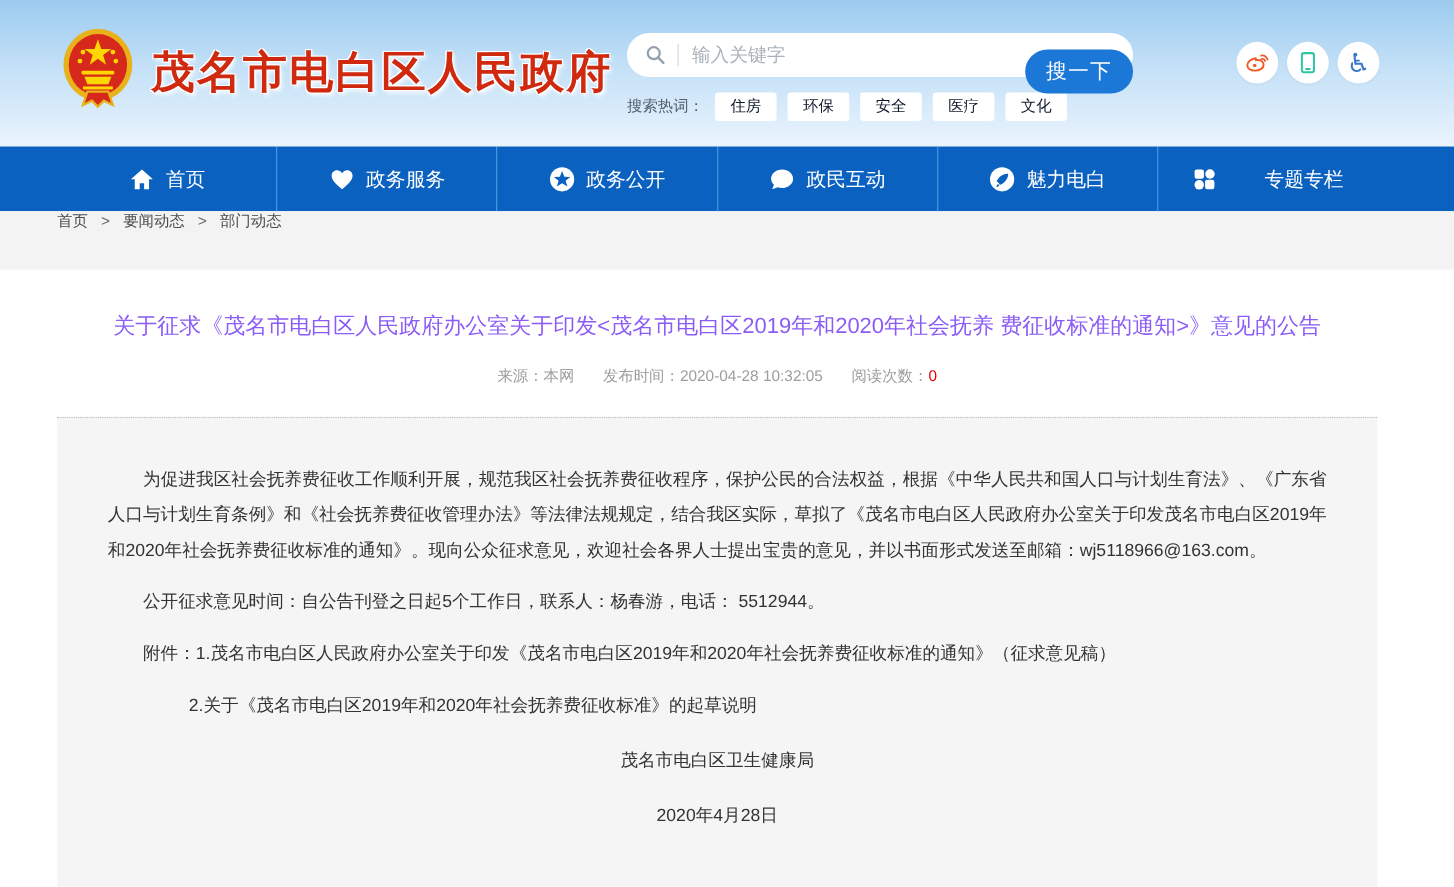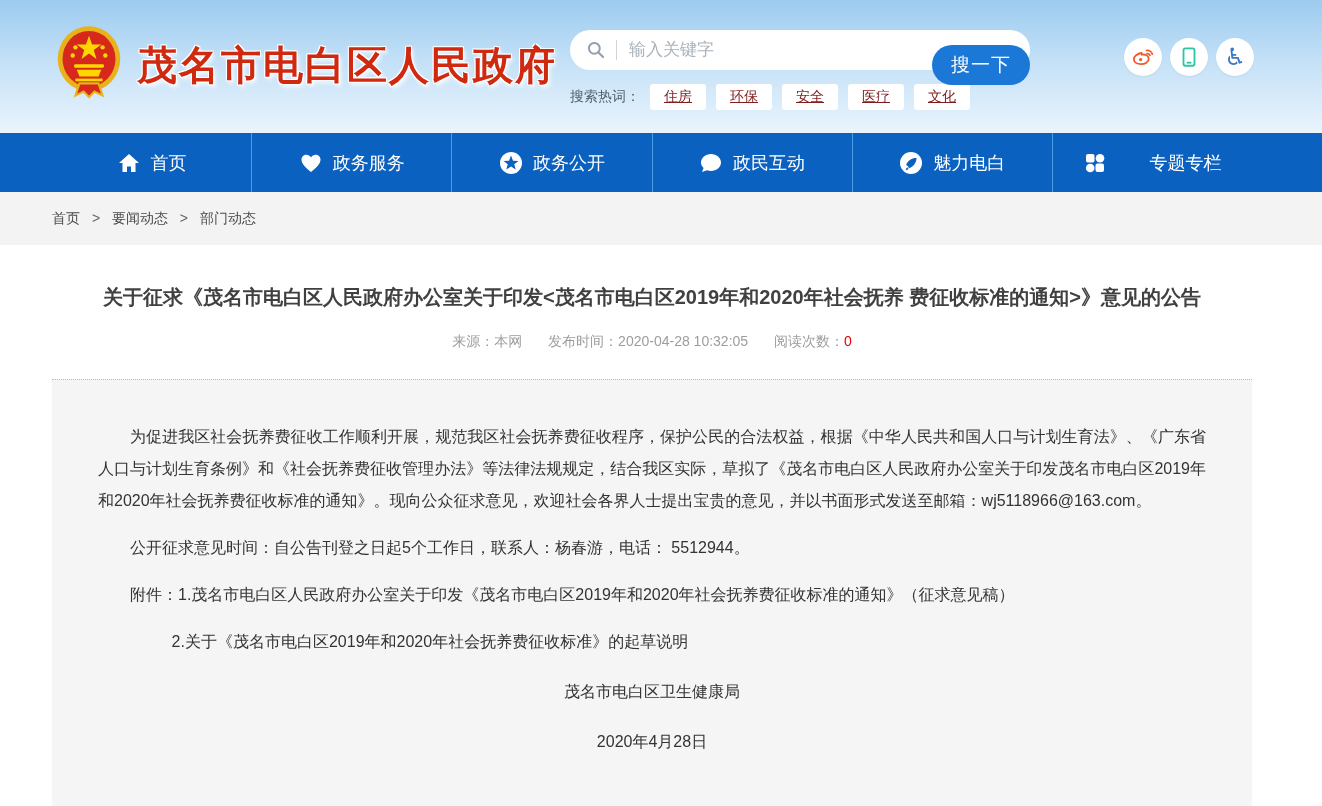--- a/index.html
+++ b/index.html
@@ -19,45 +19,45 @@
   .search-pill { position:absolute; left:0; top:0; width:460px; height:40px;
     background:#fff; border-radius:20px; display:flex; align-items:center; padding-left:16px; }
   .search-pill .divider { width:1px; height:20px; background:#ccd4dc; margin:0 12px 0 10px; }
   .search-input { border:none; outline:none; background:transparent; font-size:17px;
     color:#333; width:240px; font-family:inherit; }
   .search-input::placeholder { color:#a9b2ba; }
   .search-btn { position:absolute; right:0; top:15px; width:98px; height:40px; border:none;
     border-radius:20px; background:#1b78d6; color:#fff; font-size:19px; cursor:pointer;
     font-family:inherit; letter-spacing:1px; }
   .hot-words { margin-top:14px; display:flex; align-items:center; font-size:14px; color:#53606e; }
-  .hot-pill { background:#fff; color:#7f1d1d; border-radius:3px; padding:4px 14px; margin-left:10px;
-    cursor:pointer;text-decoration:underline; }
+  .hot-pill { background:#fff; color:#0f172a; border-radius:3px; padding:4px 14px; margin-left:10px;
+    cursor:pointer; }
   .quick-icons { position:absolute; right:68px; top:38px; display:flex; }
   .qicon { width:38px; height:38px; border-radius:50%; background:#fff; margin-left:8px;
     display:flex; align-items:center; justify-content:center; cursor:pointer;
     box-shadow:0 1px 2px rgba(0,0,0,.06); }
   .a11y-glyph { font-family:"DejaVu Sans",sans-serif; font-size:24px; color:#3a76c9; line-height:1; }
 
   
   .nav { height:59px; background:#0b61c0; }
   .nav-inner { width:1200px; margin-left:52px; height:100%; display:flex; }
   .nav-item { flex:1; display:flex; align-items:center; justify-content:center;
     color:#fff; font-size:18px; cursor:pointer; border-right:1px solid #4d9de2; }
   .nav-item:last-child { border-right:none;gap:32px; }
   .nav-item .nicon { margin-right:10px; display:flex; }
 
   
-  .crumb-bar { height:53px; background:#f3f3f3; display:flex; align-items:center; }
+  .crumb-bar { height:53px; background:#f3f3f3; display:flex; }
   .crumb-inner { margin-left:52px; font-size:14px; color:#4c4c4c; }
   .crumb-inner a { color:#4c4c4c; text-decoration:none; cursor:pointer; }
   .crumb-sep { margin:0 8px; color:#666; }
 
   
   .article-head { width:1200px; margin:36px 0 0 52px; text-align:center; }
-  .article-title { color:#404040; font-size:20px; line-height:32px; font-weight:bold;
+  .article-title { color:#8b5cf6; font-size:20px; line-height:32px; font-weight:normal;
     padding:0 30px; }
   .article-meta { margin-top:20px; font-size:14px; color:#9d9d9d; }
   .article-meta .chunk { margin:16px 11px; }
   .views-count { color:#e60000; }
 
   
   .panel { width:1200px; margin:28px 0 0 52px; min-height:403px; background:#f5f5f5;
     border-top:1px dotted #b9b9b9; padding:26px 46px 40px; font-size:16px; color:#333;
     line-height:32px; text-align:justify; }
   .panel p { margin:15px 0; text-indent:2em; }

